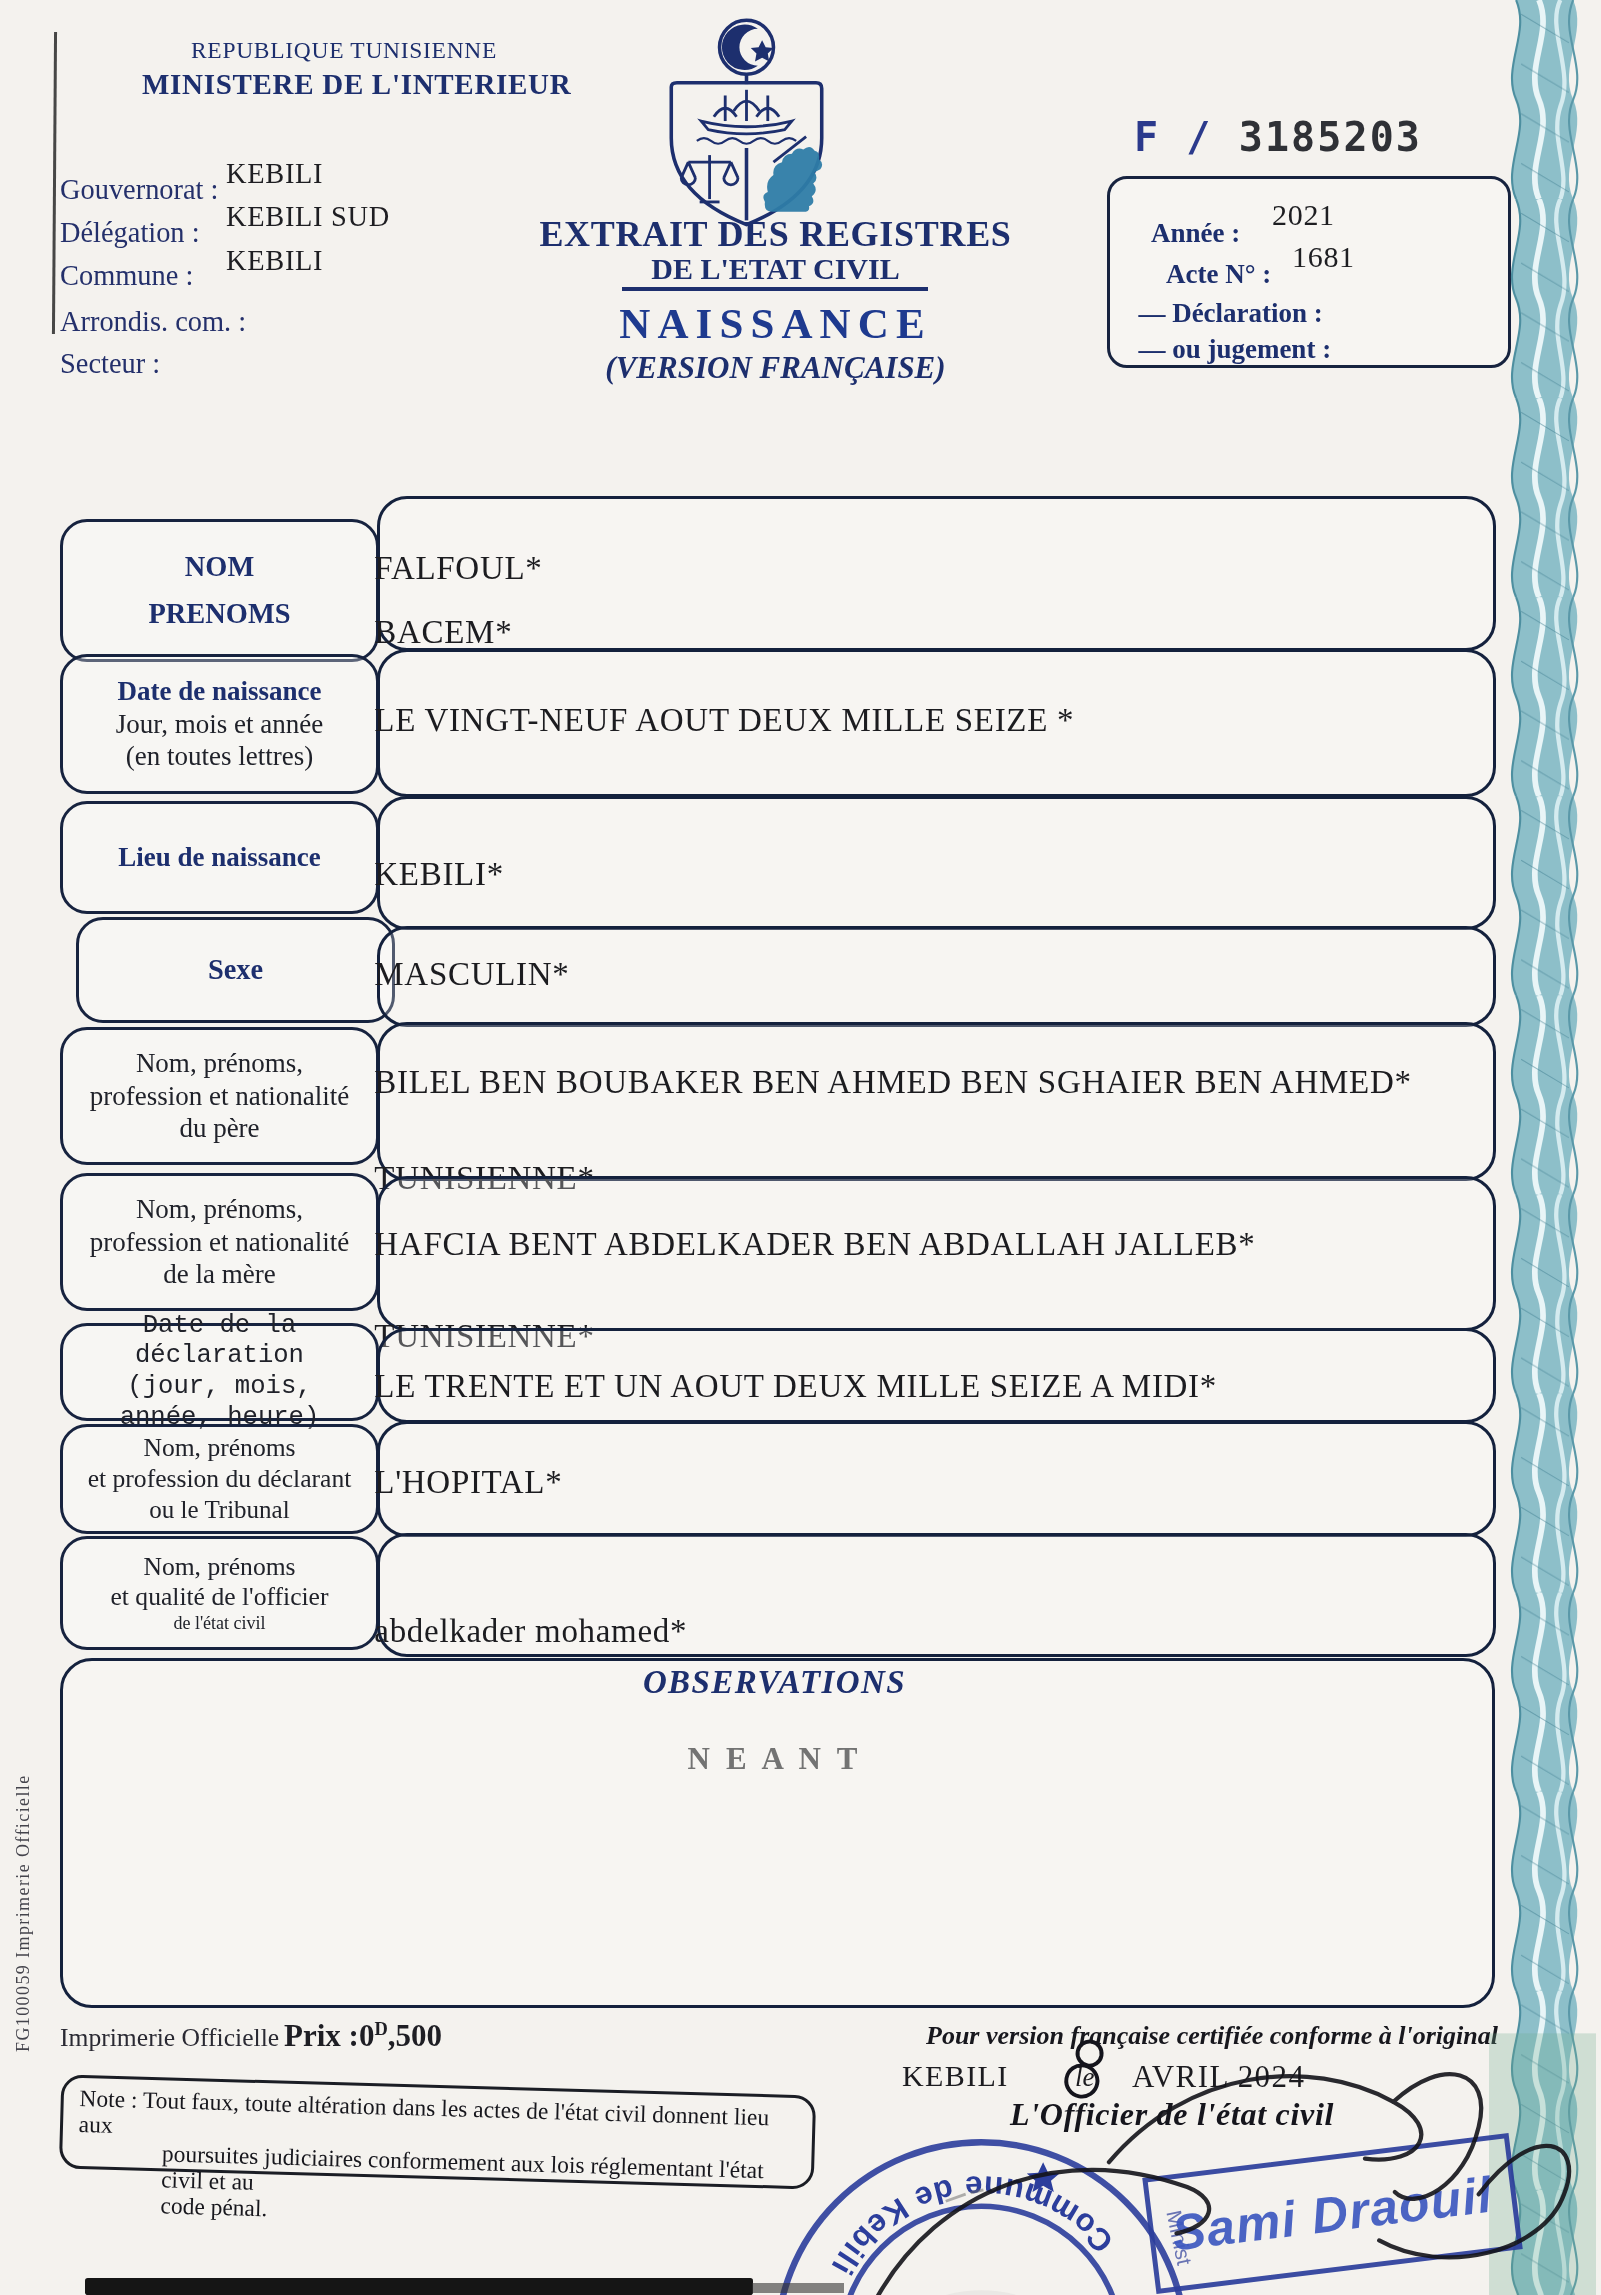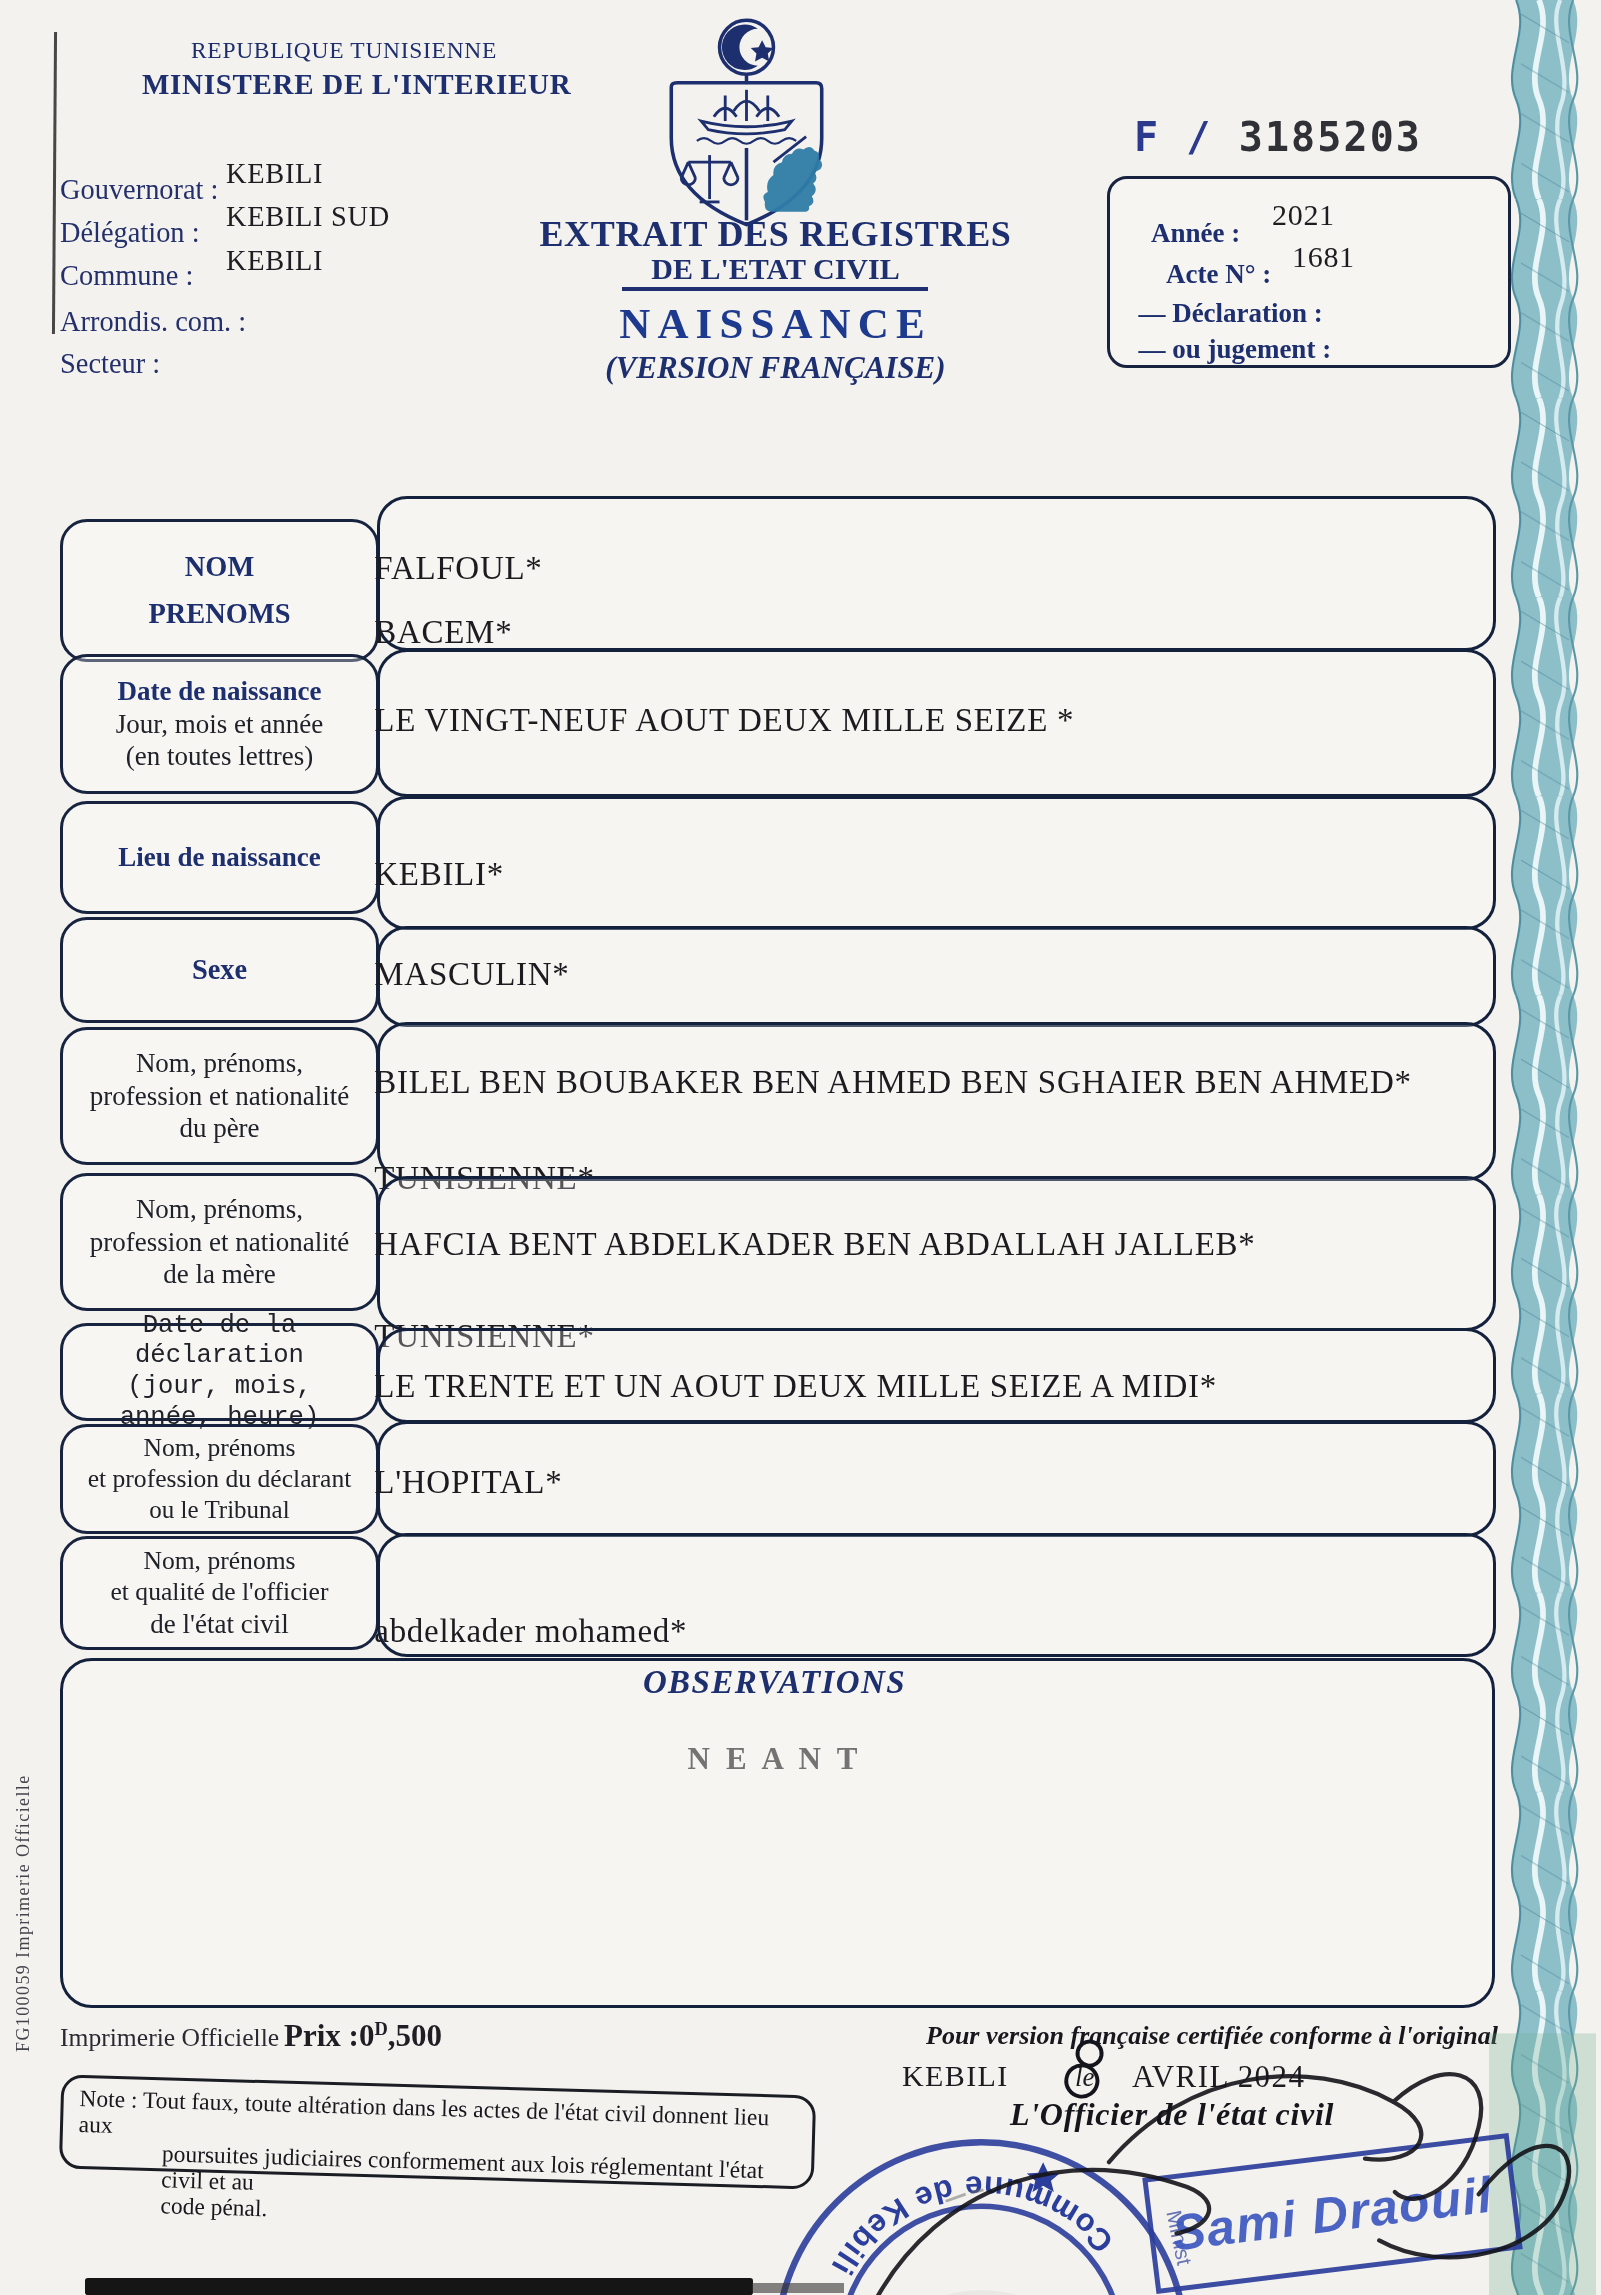--- a/index.html
+++ b/index.html
@@ -35,21 +35,21 @@
         display:flex; flex-direction:column; justify-content:center; align-items:center;
         text-align:center; line-height:1.2; background:rgba(255,255,255,.3);}
   .vbox{position:absolute; left:377px; width:1113px; border:3.6px solid #14213d; border-radius:30px; background:rgba(255,255,255,.25);}
   .lab-navy{color:#1d2f6e; font-weight:bold; font-size:28.4px;}
   .lab-dark{color:#20222a; font-size:27px;}
   .val{position:absolute; left:-5.7px; font-size:33px; color:#1c1c20; white-space:nowrap; letter-spacing:0.7px;}
   .val-lc{font-size:33px;}
   .r1l{top:501px; height:137px;margin-top:18px;} .r1v{top:496px; height:149px;}
   .r2l{top:654px; height:134px;} .r2v{top:649px; height:142px;}
   .r3l{top:801px; height:107px;} .r3v{top:796px; height:128px;}
-  .r4l{top:917px; height:100px;} .r4v{top:926px; height:95px;}
+  .r4l{top:917px; height:100px;margin-left:16px;} .r4v{top:926px; height:95px;}
   .r5l{top:1027px; height:132px;} .r5v{top:1022px; height:153px;}
   .r6l{top:1173px; height:132px;} .r6v{top:1176px; height:149px;}
   .r7l{top:1323px; height:92px;font-family:Liberation Mono, monospace;} .r7v{top:1328px; height:89px;}
   .r8l{top:1424px; height:104px;} .r8v{top:1421px; height:110px;}
   .r9l{top:1536px; height:108px;} .r9v{top:1533px; height:118px;}
   .gap18{gap:12.8px;}
   
   .obsbox{left:60px; top:1658px; width:1429px; height:344px; border:3.6px solid #14213d; border-radius:32px; background:rgba(255,255,255,.25);}
   .obs-title{left:60px; top:1664px; width:1429px; text-align:center; font-size:33px; font-weight:bold; font-style:italic; color:#1d2f6e; letter-spacing:1.4px;}
   .obs-value{left:60px; top:1741px; width:1429px; text-align:center; font-size:31px; font-weight:bold; color:#737373; letter-spacing:4.3px;}
@@ -213,21 +213,21 @@
     <span class="lab-dark" style="font-size:25.6px;">et profession du déclarant</span>
     <span class="lab-dark" style="font-size:25px;">ou le Tribunal</span>
   </div>
   <div class="vbox r8v">
     <div class="val" style="top:40px;">L'HOPITAL*</div>
   </div>
 
   <div class="lbox r9l">
     <span class="lab-dark" style="font-size:25.6px;">Nom, prénoms</span>
     <span class="lab-dark" style="font-size:25.6px;">et qualité de l'officier</span>
-    <span class="lab-dark" style="font-size:27px;">de l'état civil</span>
+    <span class="lab-dark" style="font-size:18px;">de l'état civil</span>
   </div>
   <div class="vbox r9v">
     <div class="val val-lc" style="top:77px;">abdelkader mohamed*</div>
   </div>
 
   <div class="abs obsbox"></div>
   <div class="abs obs-title">OBSERVATIONS</div>
   <div class="abs obs-value">N E A N T</div>
 
   <div class="abs imprimerie">Imprimerie Officielle</div>

